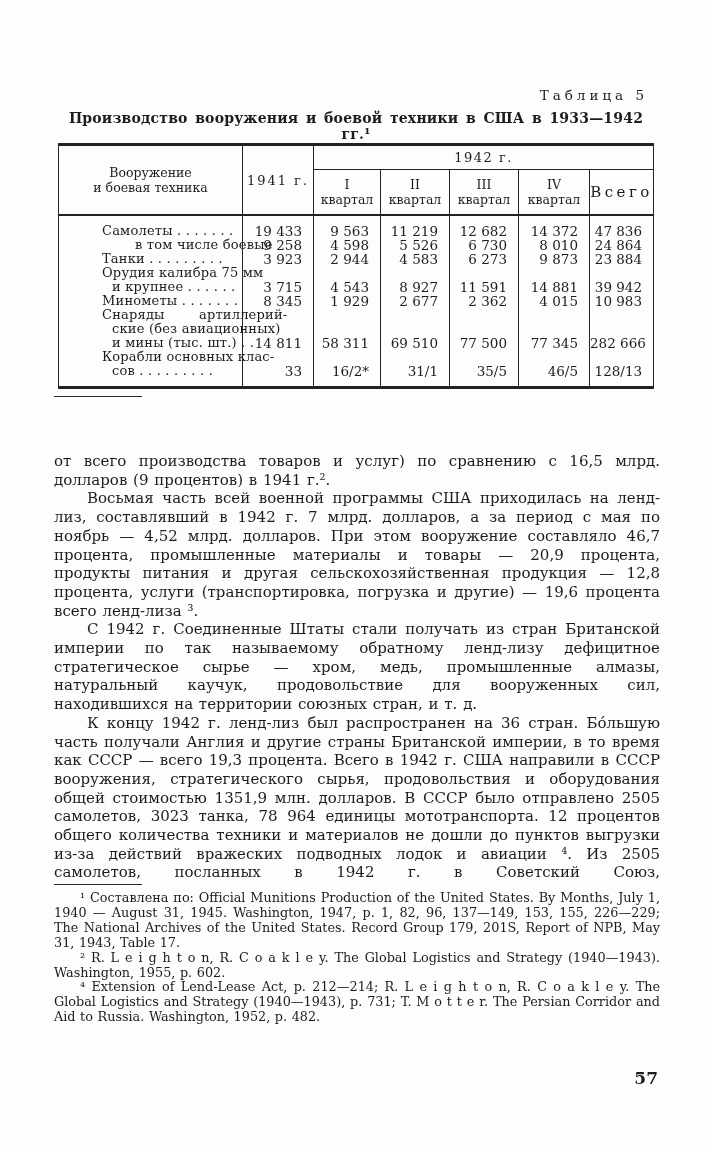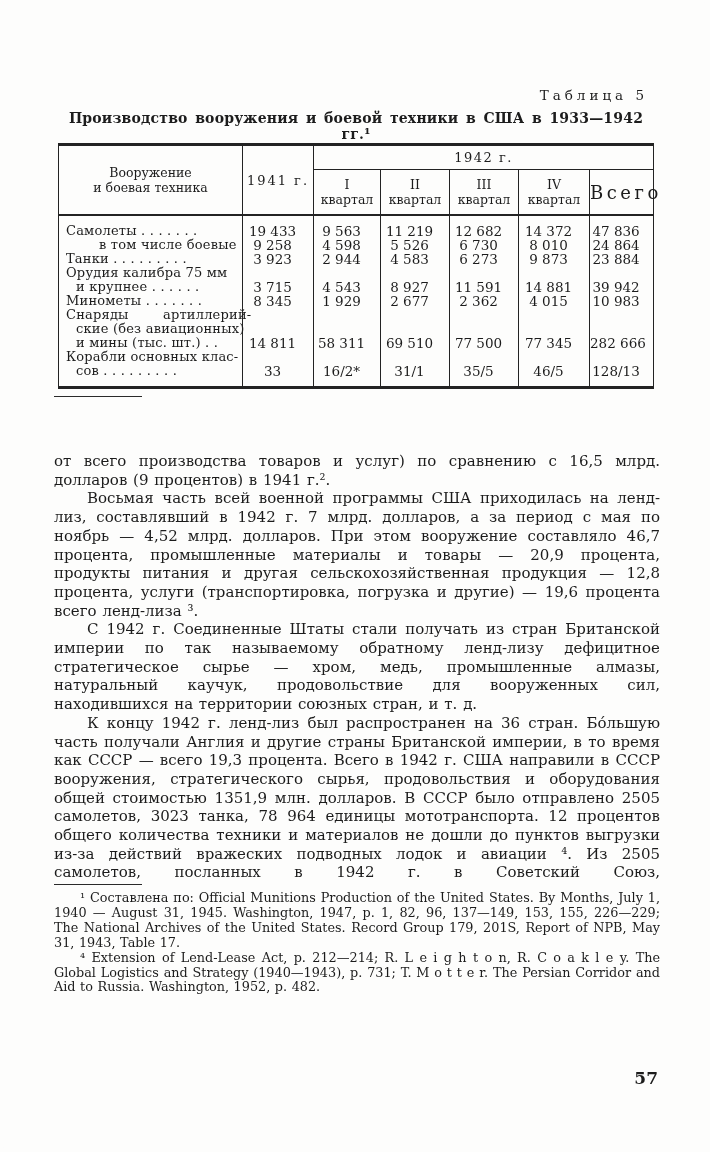--- a/index.html
+++ b/index.html
@@ -51,36 +51,37 @@
     font-size: 13px; letter-spacing: 1.5px; height: 23px;
     border-bottom: 1px solid #232323;
   }
   .h-q {
     font-size: 12.5px; line-height: 15px; white-space: pre-line;
     height: 44px;
     border-bottom: 2.5px solid #232323;
   }
   .h-q + .h-q, .h-total { border-left: 1px solid #232323; }
   .h-total {
-    font-size: 18px; letter-spacing: 3.5px;
+    font-size: 15px; letter-spacing: 3.5px;
     border-bottom: 2.5px solid #232323;
   }
   .prod-table tbody td.num {
     border-left: 1px solid #232323;
-    text-align: center; vertical-align: bottom;
+    text-align: right; vertical-align: bottom;
     font-size: 13.5px; line-height: 14px;
     padding-right: 11px; white-space: nowrap;
   }
   .prod-table tbody td.c-label { vertical-align: bottom; }
   .prod-table tbody tr:first-child td { padding-top: 8px; }
   .prod-table tbody tr:last-child td { padding-bottom: 8px; }
   .ll {
     font-size: 13px; line-height: 14px;
     padding-left: 7px; white-space: nowrap;
     letter-spacing: 0.2px;
+    margin-left: 36px;
   }
   .ll.cont { padding-left: 17px; }
   .ll.sub { padding-left: 40px; }
   .ll.wspread { word-spacing: 30px; }
   .star-rule {
     position: absolute; top: 396px; left: 54px; width: 88px;
     border-top: 1.5px solid #2a2a2a;
   }
   .table-footnote {
     position: absolute; top: 402px; left: 54px; width: 606px;
@@ -239,18 +240,19 @@
     <p class="noindent">от всего производства товаров и услуг) по сравнению с 16,5 млрд. долларов (9 процентов) в 1941 г.².</p>
     <p>Восьмая часть всей военной программы США приходилась на ленд-лиз, составлявший в 1942 г. 7 млрд. долларов, а за период с мая по ноябрь — 4,52 млрд. долларов. При этом вооружение составляло 46,7 процента, промышленные материалы и товары — 20,9 процента, продукты питания и другая сельскохозяйственная продукция — 12,8 процента, услуги (транспортировка, погрузка и другие) — 19,6 процента всего ленд-лиза ³.</p>
     <p>С 1942 г. Соединенные Штаты стали получать из стран Британской империи по так называемому обратному ленд-лизу дефицитное стратегическое сырье — хром, медь, промышленные алмазы, натуральный каучук, продовольствие для вооруженных сил, находившихся на территории союзных стран, и т. д.</p>
     <p class="lastfull">К концу 1942 г. ленд-лиз был распространен на 36 стран. Бо́льшую часть получали Англия и другие страны Британской империи, в то время как СССР — всего 19,3 процента. Всего в 1942 г. США направили в СССР вооружения, стратегического сырья, продовольствия и оборудования общей стоимостью 1351,9 млн. долларов. В СССР было отправлено 2505 самолетов, 3023 танка, 78 964 единицы мототранспорта. 12 процентов общего количества техники и материалов не дошли до пунктов выгрузки из-за действий вражеских подводных лодок и авиации ⁴. Из 2505 самолетов, посланных в 1942 г. в Советский Союз,</p>
   </div>
 
   <div class="fn-rule"></div>
 
   <div class="footnotes">
     <p>¹ Составлена по: Official Munitions Production of the United States. By Months, July 1, 1940 — August 31, 1945. Washington, 1947, p. 1, 82, 96, 137—149, 153, 155, 226—229; The National Archives of the United States. Record Group 179, 201S, Report of NPB, May 31, 1943, Table 17.</p>
+    <p>² R. L e i g h t o n,  R. C o a k l e y.  The Global Logistics and Strategy (1940—1943). Washington, 1955, p. 602.</p>
     <p>⁴ Extension of Lend-Lease Act, p. 212—214; R. L e i g h t o n,  R. C o a k l e y. The Global Logistics and Strategy (1940—1943), p. 731; T. M o t t e r.  The Persian Corridor and Aid to Russia. Washington, 1952, p. 482.</p>
   </div>
 
   <div class="page-number">57</div>
 
 </div>
 
 </body></html>

